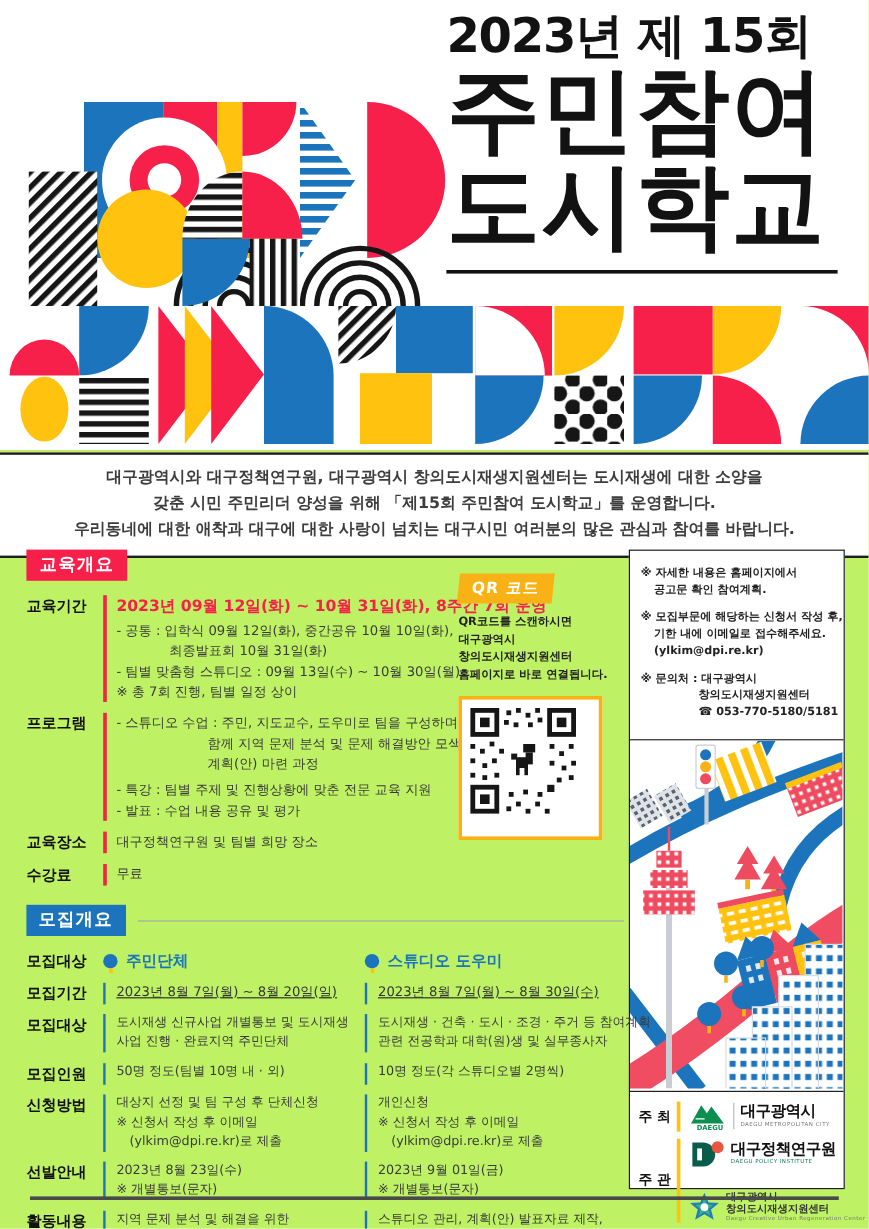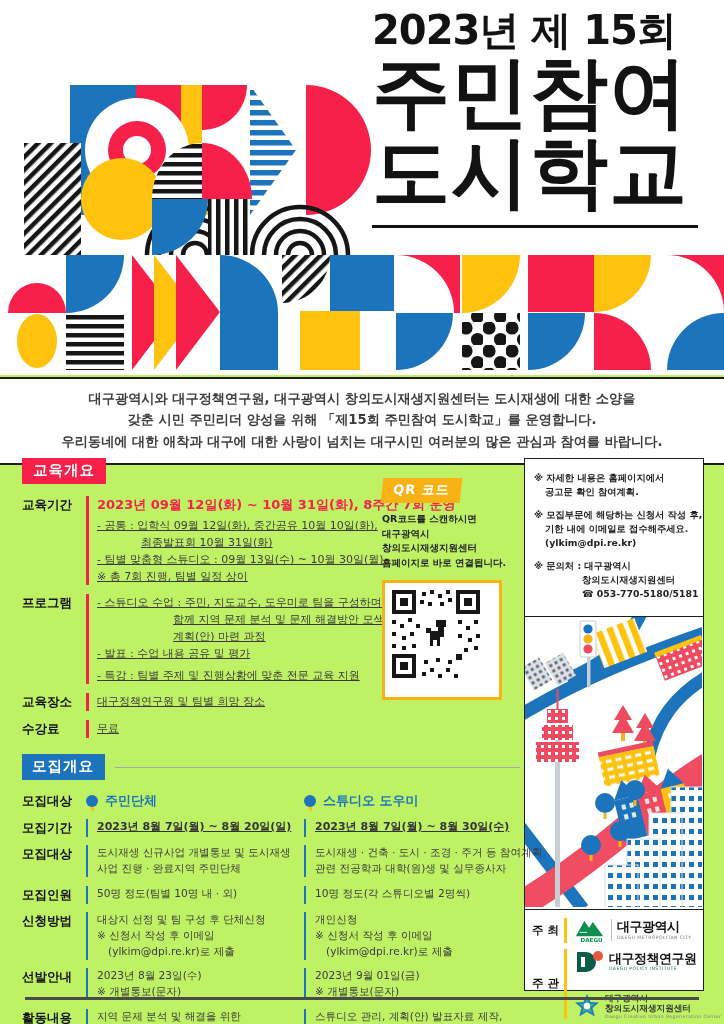--- a/index.html
+++ b/index.html
@@ -28,41 +28,41 @@
   .badge { display:inline-block; color:#fff; font-weight:700; font-size:14.5px; padding:3px 11px 4px; letter-spacing:1px; }
   .badge.red { background:#f6204a; }
   .badge.blue { background:#1c75bc;padding-left:10px; }
   .sec-head { display:flex; align-items:center; gap:10px; margin-bottom:12px; }
   .sec-rule { flex:1; height:1px; background:#a9a9a9; }
 
   
   .edu-row { display:flex; margin-bottom:9px; }
   .edu-label { width:64px; flex:none; font-size:12.5px; font-weight:800; color:#121212; padding-top:1px; }
   .edu-body { border-left:3px solid #f6204a; padding-left:8px; }
-  .t { font-size:11px; color:#3a3a3a; line-height:1.55; white-space:nowrap;text-decoration:underline; }
+  .t { font-size:11px; color:#3a3a3a; line-height:1.55; white-space:nowrap; }
   .ind1 { padding-left:44px; }
   .ind2 { padding-left:76px; }
   .hl { font-size:13px; font-weight:800; color:#f6204a; margin-bottom:3px; white-space:nowrap; }
 
   
   .qr-box { position:absolute; left:360px; top:20px; width:138px; }
   .qr-badge { display:inline-block; background:#f9b216; color:#fff; font-weight:900; font-size:13px;
               padding:3px 11px 4px; transform:skewX(-6deg); letter-spacing:1px; }
   .qr-desc { margin-top:9px; font-size:9.5px; font-weight:800; color:#222; line-height:1.55; white-space:nowrap; }
   .qr-frame { margin-top:9px; width:104px; height:104px; border:3.5px solid #f9b216; padding:5px; background:#fff; }
 
   
   .recruit { margin-top:16px; }
   .rec-row { display:flex; margin-bottom:8.5px; }
   .rec-label { width:64px; flex:none; font-size:12.5px; font-weight:800; color:#121212; padding-top:1px; }
   .cell { border-left:2.5px solid #1c75bc; padding-left:9px; box-sizing:border-box; }
   .c1 { width:206px; margin-right:12px; flex:none; }
   .c2 { flex:1; }
   .rt { font-size:10.6px; color:#3a3a3a; line-height:1.5; white-space:nowrap; }
-  .u  { text-decoration:underline; font-weight:700; color:#333; font-size:11px; }
+  .u  { text-decoration:underline; font-weight:400; color:#333; font-size:11px; }
   .rec-col-title { display:flex; align-items:center; gap:7px; color:#1c75bc; font-weight:800; font-size:13px; }
   .nobar { border-left:none; padding-left:0; }
   .pin { position:relative; width:12px; height:12px; border-radius:50%; background:#1c75bc; flex:none; }
   .pin::after { content:""; position:absolute; left:4.5px; top:12px; width:3px; height:4px; background:#ffc20e; }
 
   
   .notes { padding:12px 9px 6px; }
   .note { margin-bottom:9px; }
   .note div { font-size:9.3px; font-weight:800; color:#222; line-height:1.5; white-space:nowrap; }
   .nl { padding-left:11px; }
@@ -195,22 +195,22 @@
             <div class="t">※ 총 7회 진행, 팀별 일정 상이</div>
           </div>
         </div>
 
         <div class="edu-row">
           <div class="edu-label">프로그램</div>
           <div class="edu-body">
             <div class="t">- 스튜디오 수업 : 주민, 지도교수, 도우미로 팀을 구성하며,</div>
             <div class="t ind2">함께 지역 문제 분석 및 문제 해결방안 모색 등</div>
             <div class="t ind2">계획(안) 마련 과정</div>
+            <div class="t" style="margin-top:5px">- 특강 : 팀별 주제 및 진행상황에 맞춘 전문 교육 지원</div>
             <div class="t">- 발표 : 수업 내용 공유 및 평가</div>
-            <div class="t" style="margin-top:5px">- 특강 : 팀별 주제 및 진행상황에 맞춘 전문 교육 지원</div>
           </div>
         </div>
 
         <div class="edu-row">
           <div class="edu-label">교육장소</div>
           <div class="edu-body">
               <div class="t">대구정책연구원 및 팀별 희망 장소</div>
             </div>
         </div>
 

